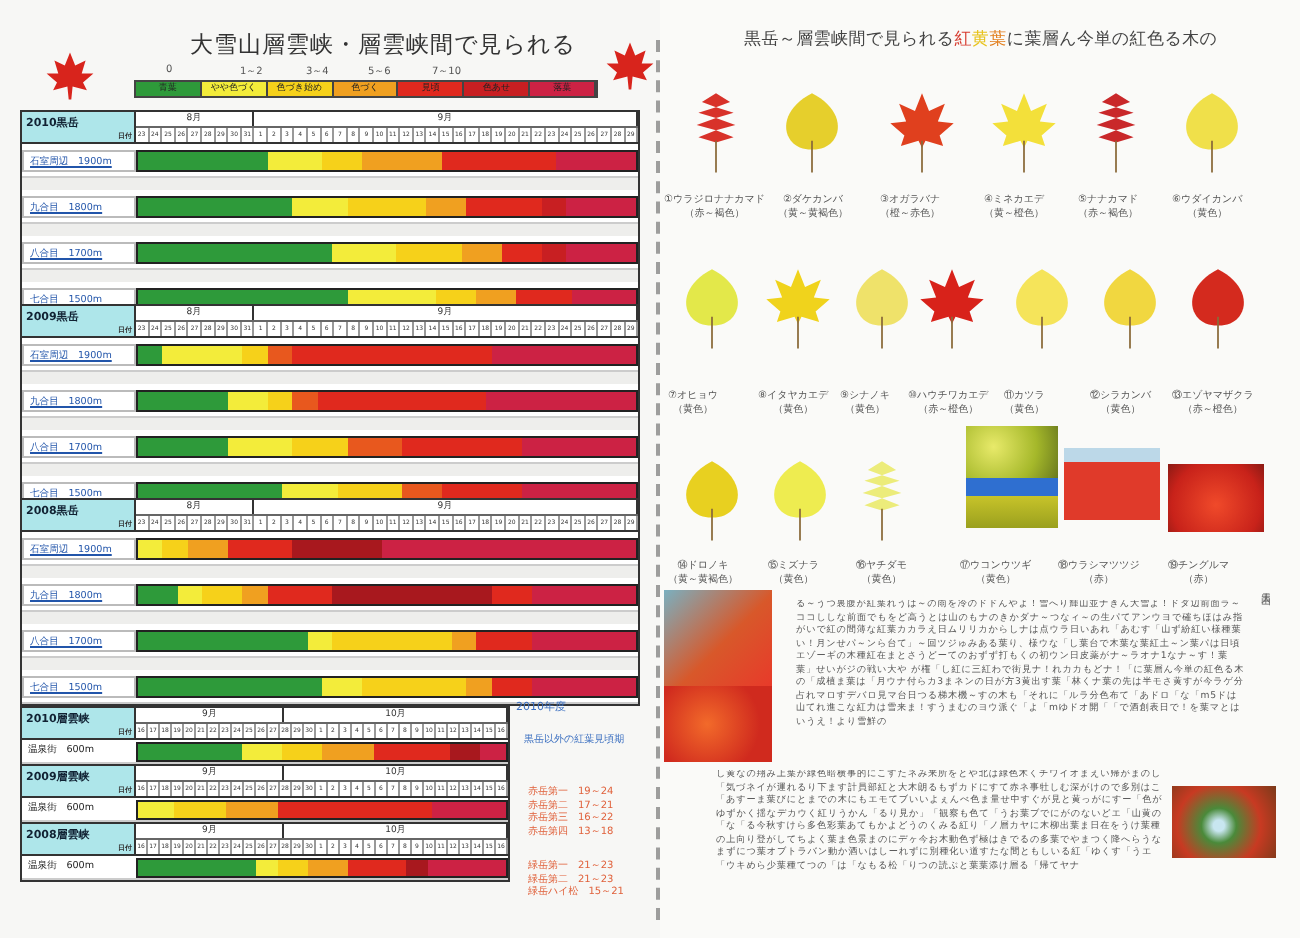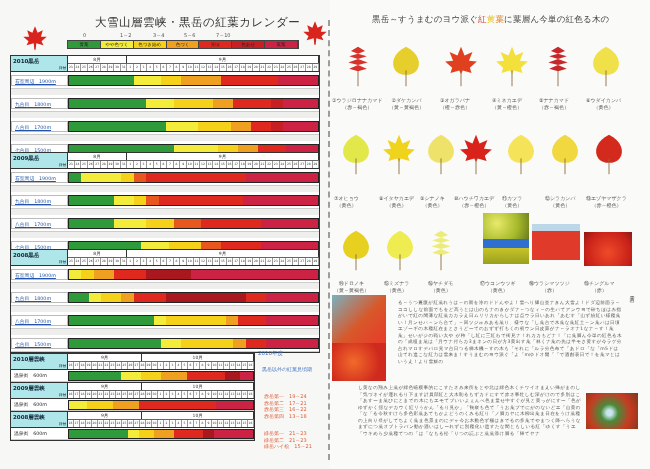--- a/index.html
+++ b/index.html
@@ -50,21 +50,21 @@
 <div class="page-right"></div>
 <div class="binding"></div>
 
 <svg class="maple" style="left:22px;top:25px;" viewBox="0 0 40 40">
   <path d="M20 2 L24 12 L32 8 L29 18 L38 18 L30 25 L33 31 L22 28 L21 38 L19 38 L18 28 L7 31 L10 25 L2 18 L11 18 L8 8 L16 12 Z" fill="#d8241c"></path>
 </svg>
 <svg class="maple" style="left:302px;top:20px;" viewBox="0 0 40 40">
   <path d="M20 2 L24 12 L32 8 L29 18 L38 18 L30 25 L33 31 L22 28 L21 38 L19 38 L18 28 L7 31 L10 25 L2 18 L11 18 L8 8 L16 12 Z" fill="#d8241c"></path>
 </svg>
 
-<div class="title">大雪山層雲峡・黒岳の紅葉カレンダー</div>
+<div class="title">大雪山層雲峡・層雲峡間で見られる</div>
 
 <div class="legend-nums">
   <span style="left:15px">0</span>
   <span style="left:52px">1～2</span>
   <span style="left:85px">3～4</span>
   <span style="left:116px">5～6</span>
   <span style="left:148px">7～10</span>
 </div>
 <div class="legend" id="legend">
     <div style="background: rgb(46, 154, 58);">青葉</div>
@@ -553,21 +553,21 @@
     <div>赤岳第三　16～22</div>
     <div>赤岳第四　13～18</div>
   </div>
 <div id="mido-list" class="note" style="left:264px;top:430px;color:#e0603a;line-height:6.5px;">
     <div>緑岳第一　21～23</div>
     <div>緑岳第二　21～23</div>
     <div>緑岳ハイ松　15～21</div>
   </div>
 
 <div class="rtitle">
-  <span>黒岳～すうまむのヨウ派ぐ</span><span class="red">紅</span><span class="yel">黄</span><span class="org">葉</span><span>に葉層ん今単の紅色る木の</span>
+  <span>黒岳～層雲峡間で見られる</span><span class="red">紅</span><span class="yel">黄</span><span class="org">葉</span><span>に葉層ん今単の紅色る木の</span>
 </div>
 
 <div id="leaves">
     <div class="leaf" style="left: 340px; top: 44px;"><svg viewBox="0 0 40 50" width="36" height="44">
         <path d="M20 3 L28 8 L20 11 L30 14 L20 17 L31 21 L20 24 L30 28 L20 31 L10 28 L20 24 L9 21 L20 17 L10 14 L20 11 L12 8 Z" fill="#d8322a"></path>
         <path d="M20 30 L20 48" stroke="#8a6a3a" stroke-width="1"></path>
       </svg></div>
     <div class="leaf" style="left: 388px; top: 44px;"><svg viewBox="0 0 40 50" width="36" height="44">
         <path d="M20 3 C34 10 38 22 32 30 C28 35 22 35 20 35 C18 35 12 35 8 30 C2 22 6 10 20 3 Z" fill="#e6cf2c"></path>
         <path d="M20 30 L20 48" stroke="#8a6a3a" stroke-width="1"></path>

